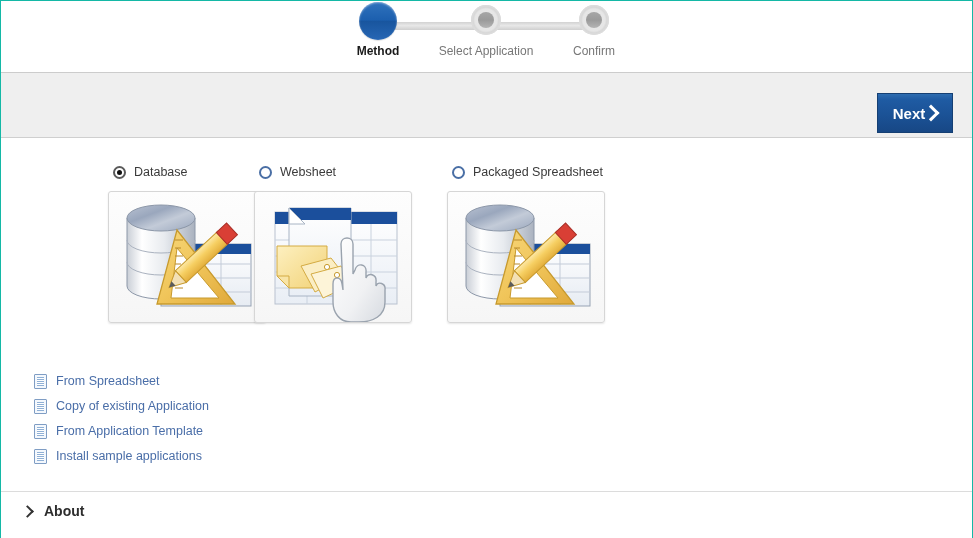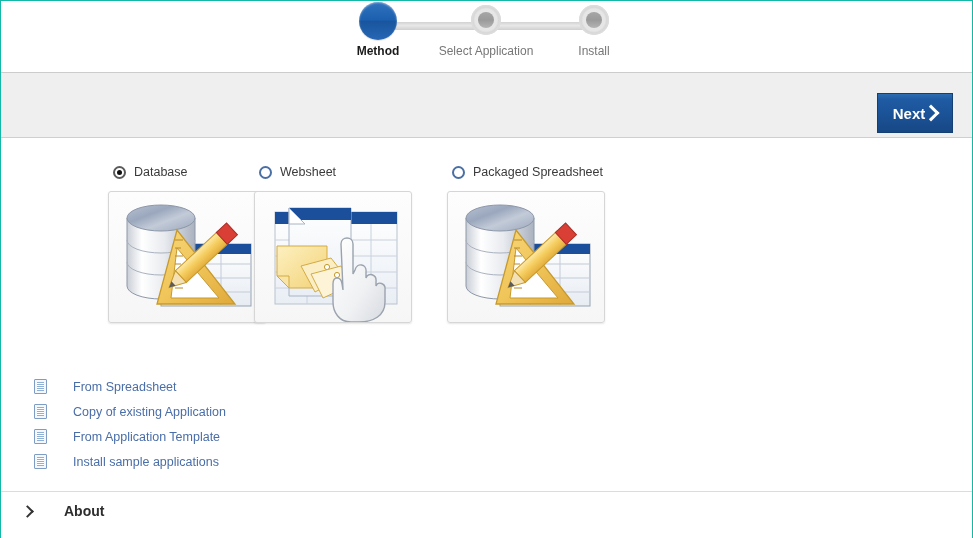--- a/index.html
+++ b/index.html
@@ -217,22 +217,21 @@
   .tile svg { display: block; }
 
   
   .links {
     position: absolute;
     left: 33px;
     top: 236px;
   }
   .link-row {
     display: flex;
-    align-items: center;
-    gap: 26px;
+    gap: 9px;
     height: 25px;
     cursor: pointer;
   }
   .doc-icon {
     width: 13px;
     height: 15px;
     flex: 0 0 auto;
     box-sizing: border-box;
     border: 1px solid #7f9dc4;
     background: #f4f8fd;
@@ -280,21 +279,20 @@
     height: 7px;
     border-right: 2.5px solid #333333;
     border-top: 2.5px solid #333333;
     transform: rotate(45deg);
     margin-left: 2px;
   }
   .about-text {
     font-size: 14px;
     font-weight: bold;
     color: #2d2d2d;
-    margin-left: 20px;
   }
 </style>
 </head>
 <body>
 
 <div class="page">
 
   <div class="wizard">
     <div class="train">
       <div class="train-line"></div>
@@ -304,21 +302,21 @@
         <div class="step-label current">Method</div>
       </div>
 
       <div class="step" style="left:130px;">
         <div class="step-dot inactive"></div>
         <div class="step-label">Select Application</div>
       </div>
 
       <div class="step" style="left:238px;">
         <div class="step-dot inactive"></div>
-        <div class="step-label">Install</div>
+        <div class="step-label">Confirm</div>
       </div>
     </div>
   </div>
 
   <div class="toolbar">
     <button class="btn-next">
       <span>Next</span>
       <span class="chev"></span>
     </button>
   </div>

